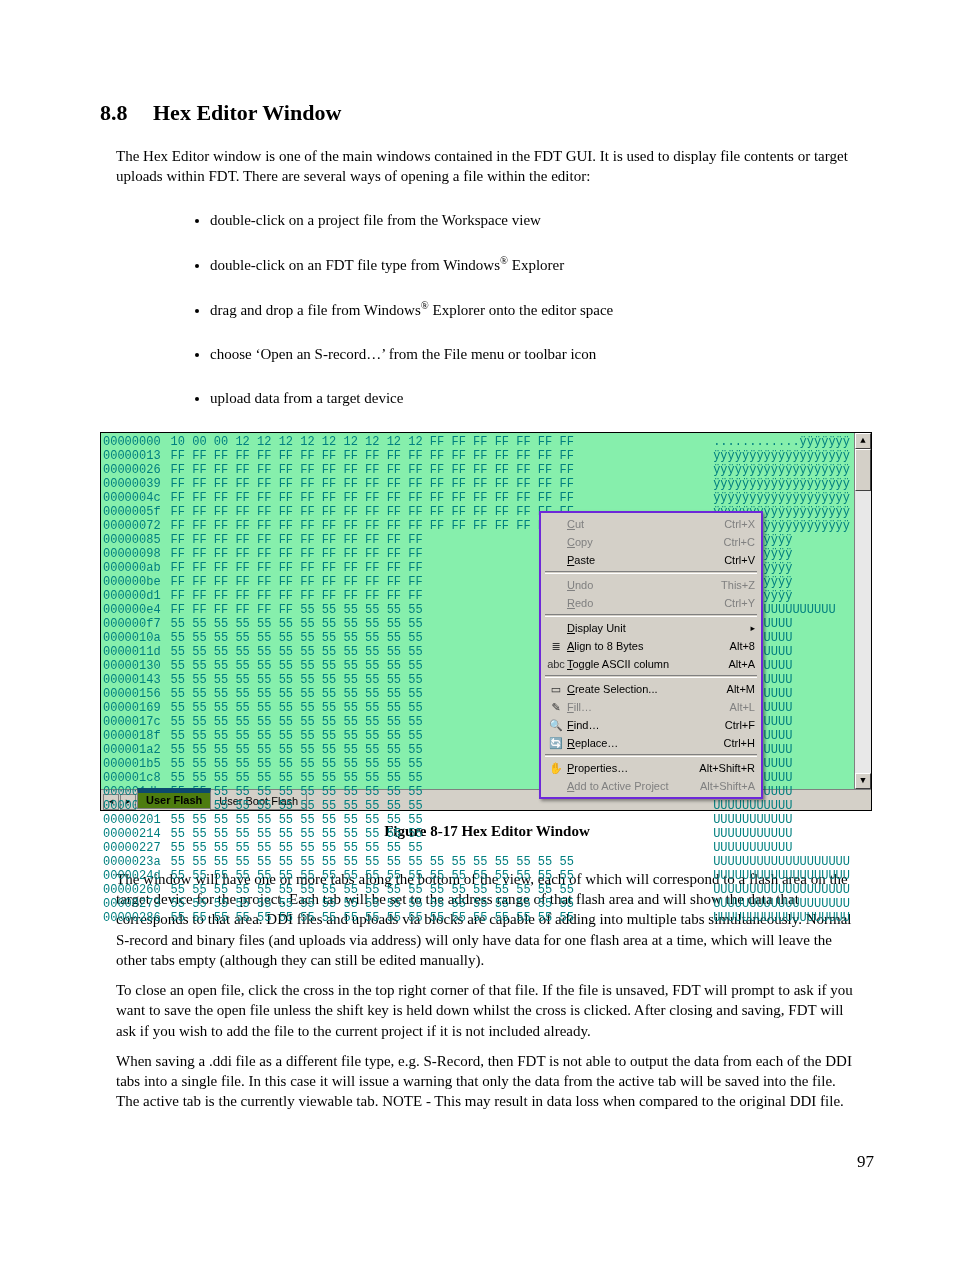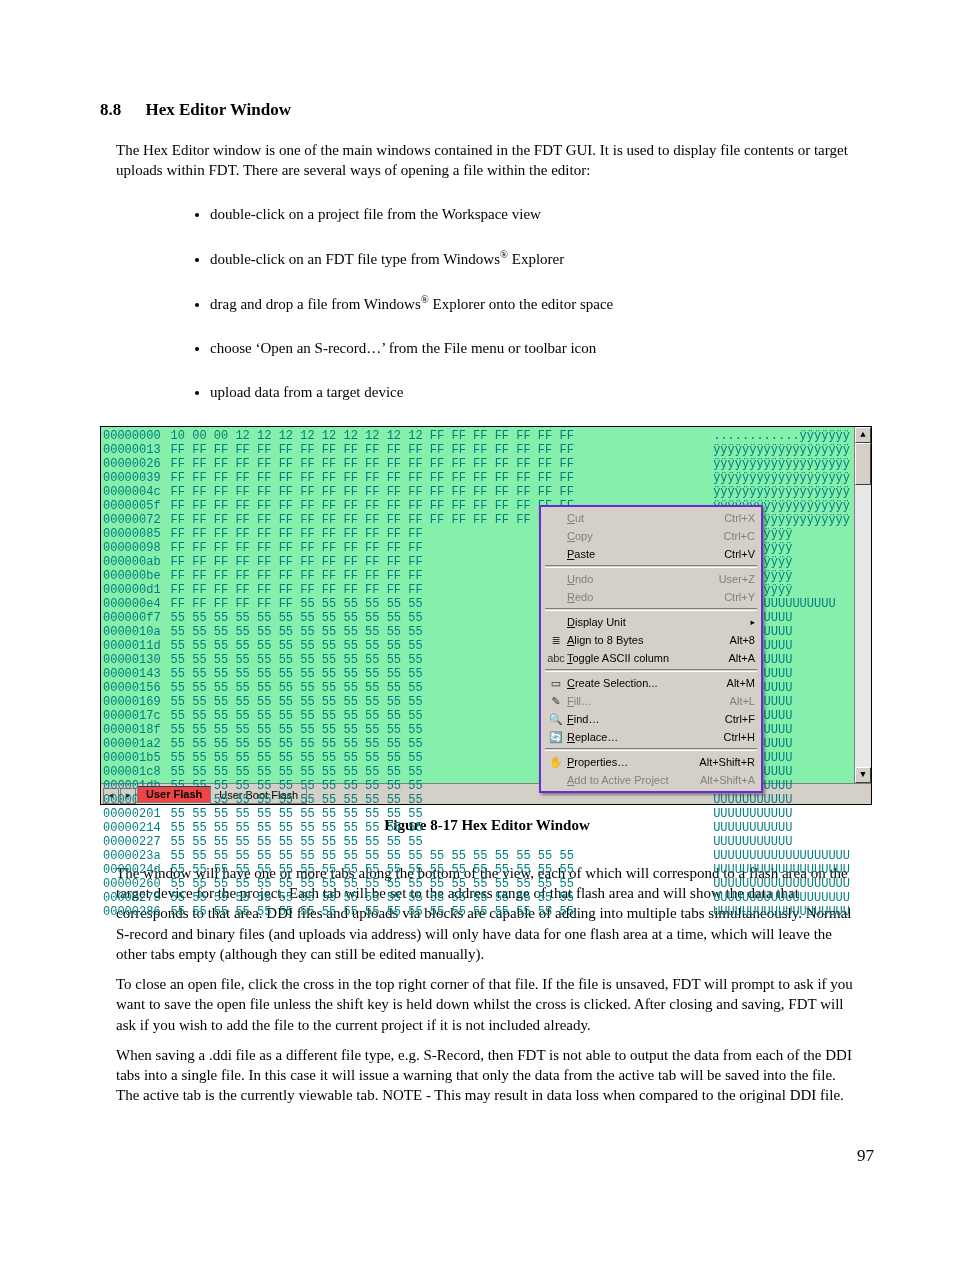--- a/index.html
+++ b/index.html
@@ -6,21 +6,21 @@
     font-family: "Times New Roman", serif;
     font-size: 15px;
     color: #000;
     background: #fff;
     margin: 0;
     padding: 60px 80px 40px 100px;
     width: 954px;
     box-sizing: border-box;
   }
   h2 {
-    font-size: 17px;
+    font-size: 22px;
     font-weight: bold;
     margin: 40px 0 20px 0;
   }
   h2 .sec-num { display:inline-block; margin-right: 20px; }
   p { margin: 10px 16px; line-height: 1.35; }
   ul.bullets { list-style: disc; margin: 8px 0 14px 110px; padding: 0; }
   ul.bullets li { margin: 23px 0; line-height: 1.4; }
   sup { font-size: 0.7em; }
   .caption { text-align: center; font-weight: bold; margin: 10px 0 28px 0; }
   .page-num { text-align: right; margin-top: 40px; font-size: 17px; }
@@ -100,21 +100,21 @@
     width:14px; height:14px; border:1px solid #808080; background:#d4d0c8;
     text-align:center; line-height:12px; font-size:9px; margin-right:1px;
   }
   .tabstrip .tab {
     padding: 1px 8px 2px 8px;
     border-left:1px solid #808080; border-right:1px solid #808080;
     border-bottom:1px solid #808080;
     background:#d4d0c8;
     margin-right:-1px;
   }
-  .tabstrip .tab.active { background:#ef4444; font-weight:bold; border-top:1px solid #0c4a6e; position:relative; top:-1px; }
+  .tabstrip .tab.active { background:#4d7c0f; font-weight:bold; border-top:5px solid #0c4a6e; position:relative; top:-1px; }
 
   
   .ctx-menu {
     position: absolute;
     top: 78px;
     left: 438px;
     width: 216px;
     background: #d4d0c8;
     border: 2px solid #6d28d9;
     box-shadow: 2px 2px 3px rgba(0,0,0,0.4);
@@ -284,21 +284,21 @@
         </div>
         <div class="ctx-row">
           <span class="ctx-icon"></span>
           <span class="ctx-label"><u class="mn">P</u>aste</span>
           <span class="ctx-accel">Ctrl+V</span>
         </div>
         <div class="ctx-sep"></div>
         <div class="ctx-row disabled">
           <span class="ctx-icon"></span>
           <span class="ctx-label"><u class="mn">U</u>ndo</span>
-          <span class="ctx-accel">User+Z</span>
+          <span class="ctx-accel">This+Z</span>
         </div>
         <div class="ctx-row disabled">
           <span class="ctx-icon"></span>
           <span class="ctx-label"><u class="mn">R</u>edo</span>
           <span class="ctx-accel">Ctrl+Y</span>
         </div>
         <div class="ctx-sep"></div>
         <div class="ctx-row sub">
           <span class="ctx-icon"></span>
           <span class="ctx-label"><u class="mn">D</u>isplay Unit</span>

